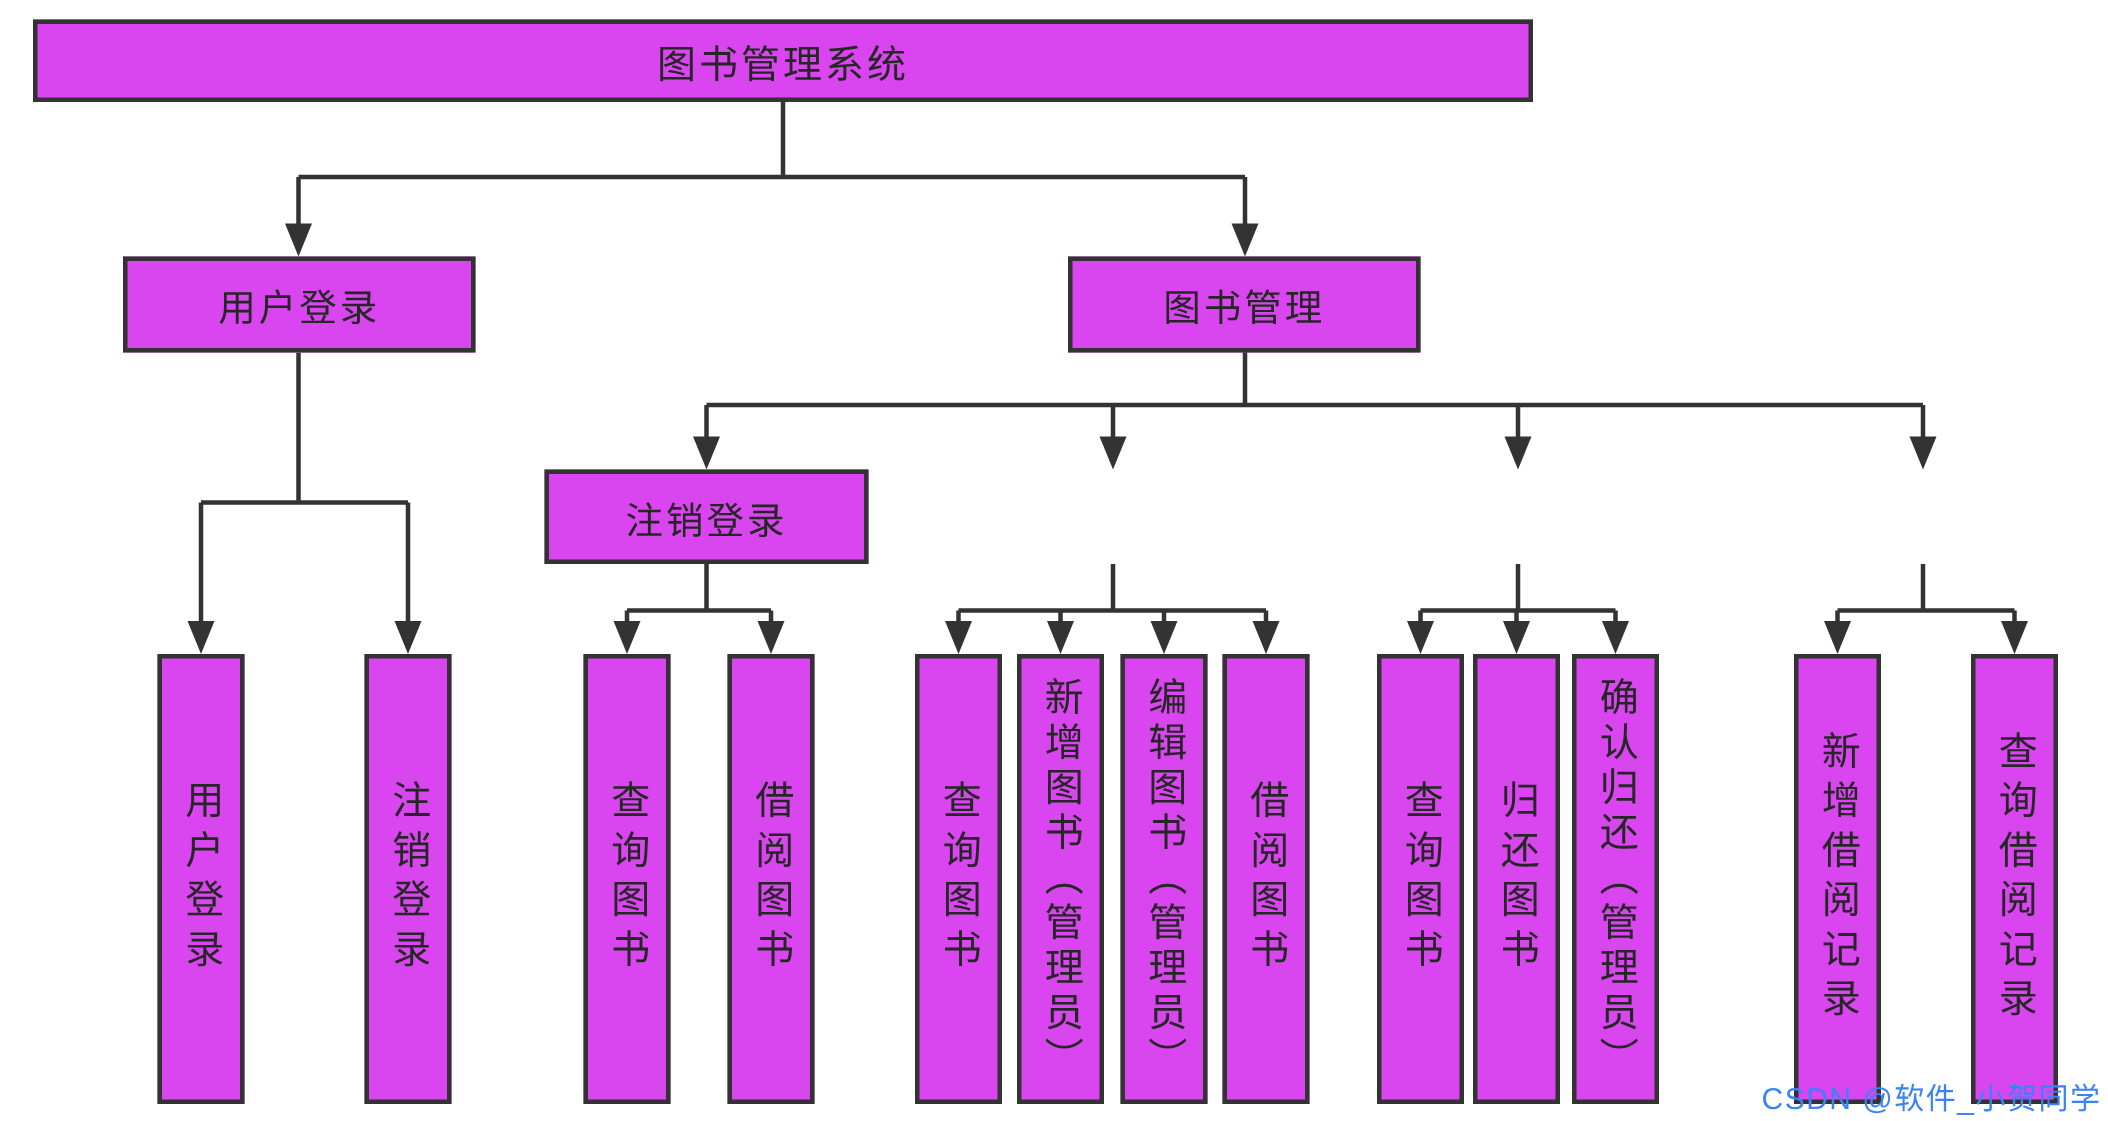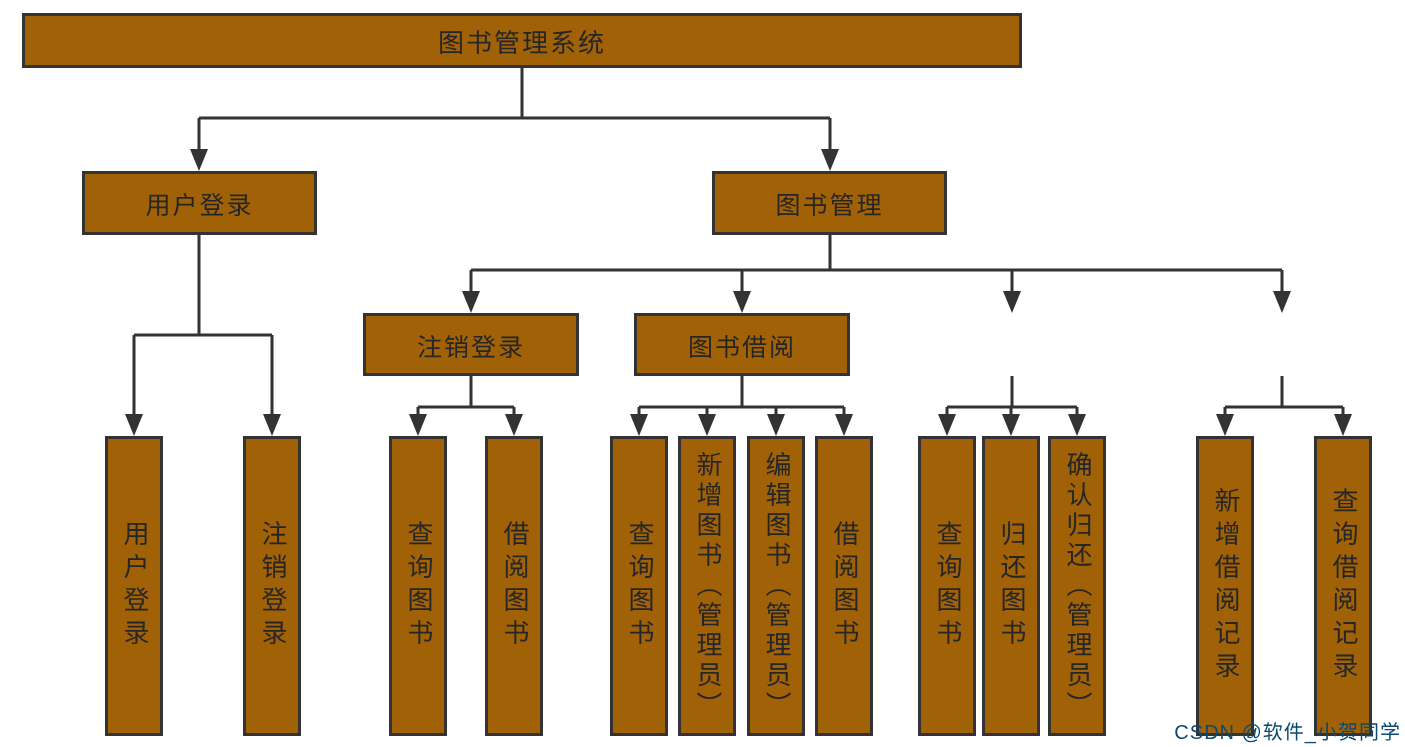--- a/index.html
+++ b/index.html
@@ -8,38 +8,38 @@
     width:1405px;height:747px;
     background:#ffffff;
     font-family:"Liberation Sans","DejaVu Sans",sans-serif;
     overflow:hidden;
   }
   .connectors{position:absolute;left:0;top:0;width:1405px;height:747px;}
   .box{
     position:absolute;
     box-sizing:border-box;
     border:3px solid #333333;
-    background:#a16207;
+    background:#d946ef;
     display:flex;align-items:center;justify-content:center;
     color:#262626;
   }
   .hbox{font-size:25px;letter-spacing:2px;white-space:nowrap;}
   .root{font-size:26px;}
   .vbox{
     font-size:26px;
     writing-mode:vertical-rl;
     text-orientation:mixed;
     letter-spacing:7px;
     line-height:1;
   }
   .watermark{
     position:absolute;
     right:4px;top:716px;
     font-size:20px;
-    color:#0c4a6e;
+    color:#3b82f6;
     letter-spacing:1px;
     white-space:nowrap;
     z-index:5;
   }
 </style>
 </head>
 <body>
 
 <div class="canvas">
 
@@ -90,23 +90,20 @@
   <div class="box hbox" style="left:82px;top:171px;width:235px;height:64px">
     <span>用户登录</span>
   </div>
   <div class="box hbox" style="left:712px;top:171px;width:235px;height:64px">
     <span>图书管理</span>
   </div>
 
   <div class="box hbox" style="left:363px;top:313px;width:216px;height:63px">
     <span>注销登录</span>
   </div>
-  <div class="box hbox" style="left:634px;top:313px;width:216px;height:63px">
-    <span>图书借阅</span>
-  </div>
 
   <div class="box vbox" style="left:105px;top:436px;width:58px;height:300px">
     <span>用户登录</span>
   </div>
   <div class="box vbox" style="left:243px;top:436px;width:58px;height:300px">
     <span>注销登录</span>
   </div>
   <div class="box vbox" style="left:389px;top:436px;width:58px;height:300px">
     <span>查询图书</span>
   </div>

